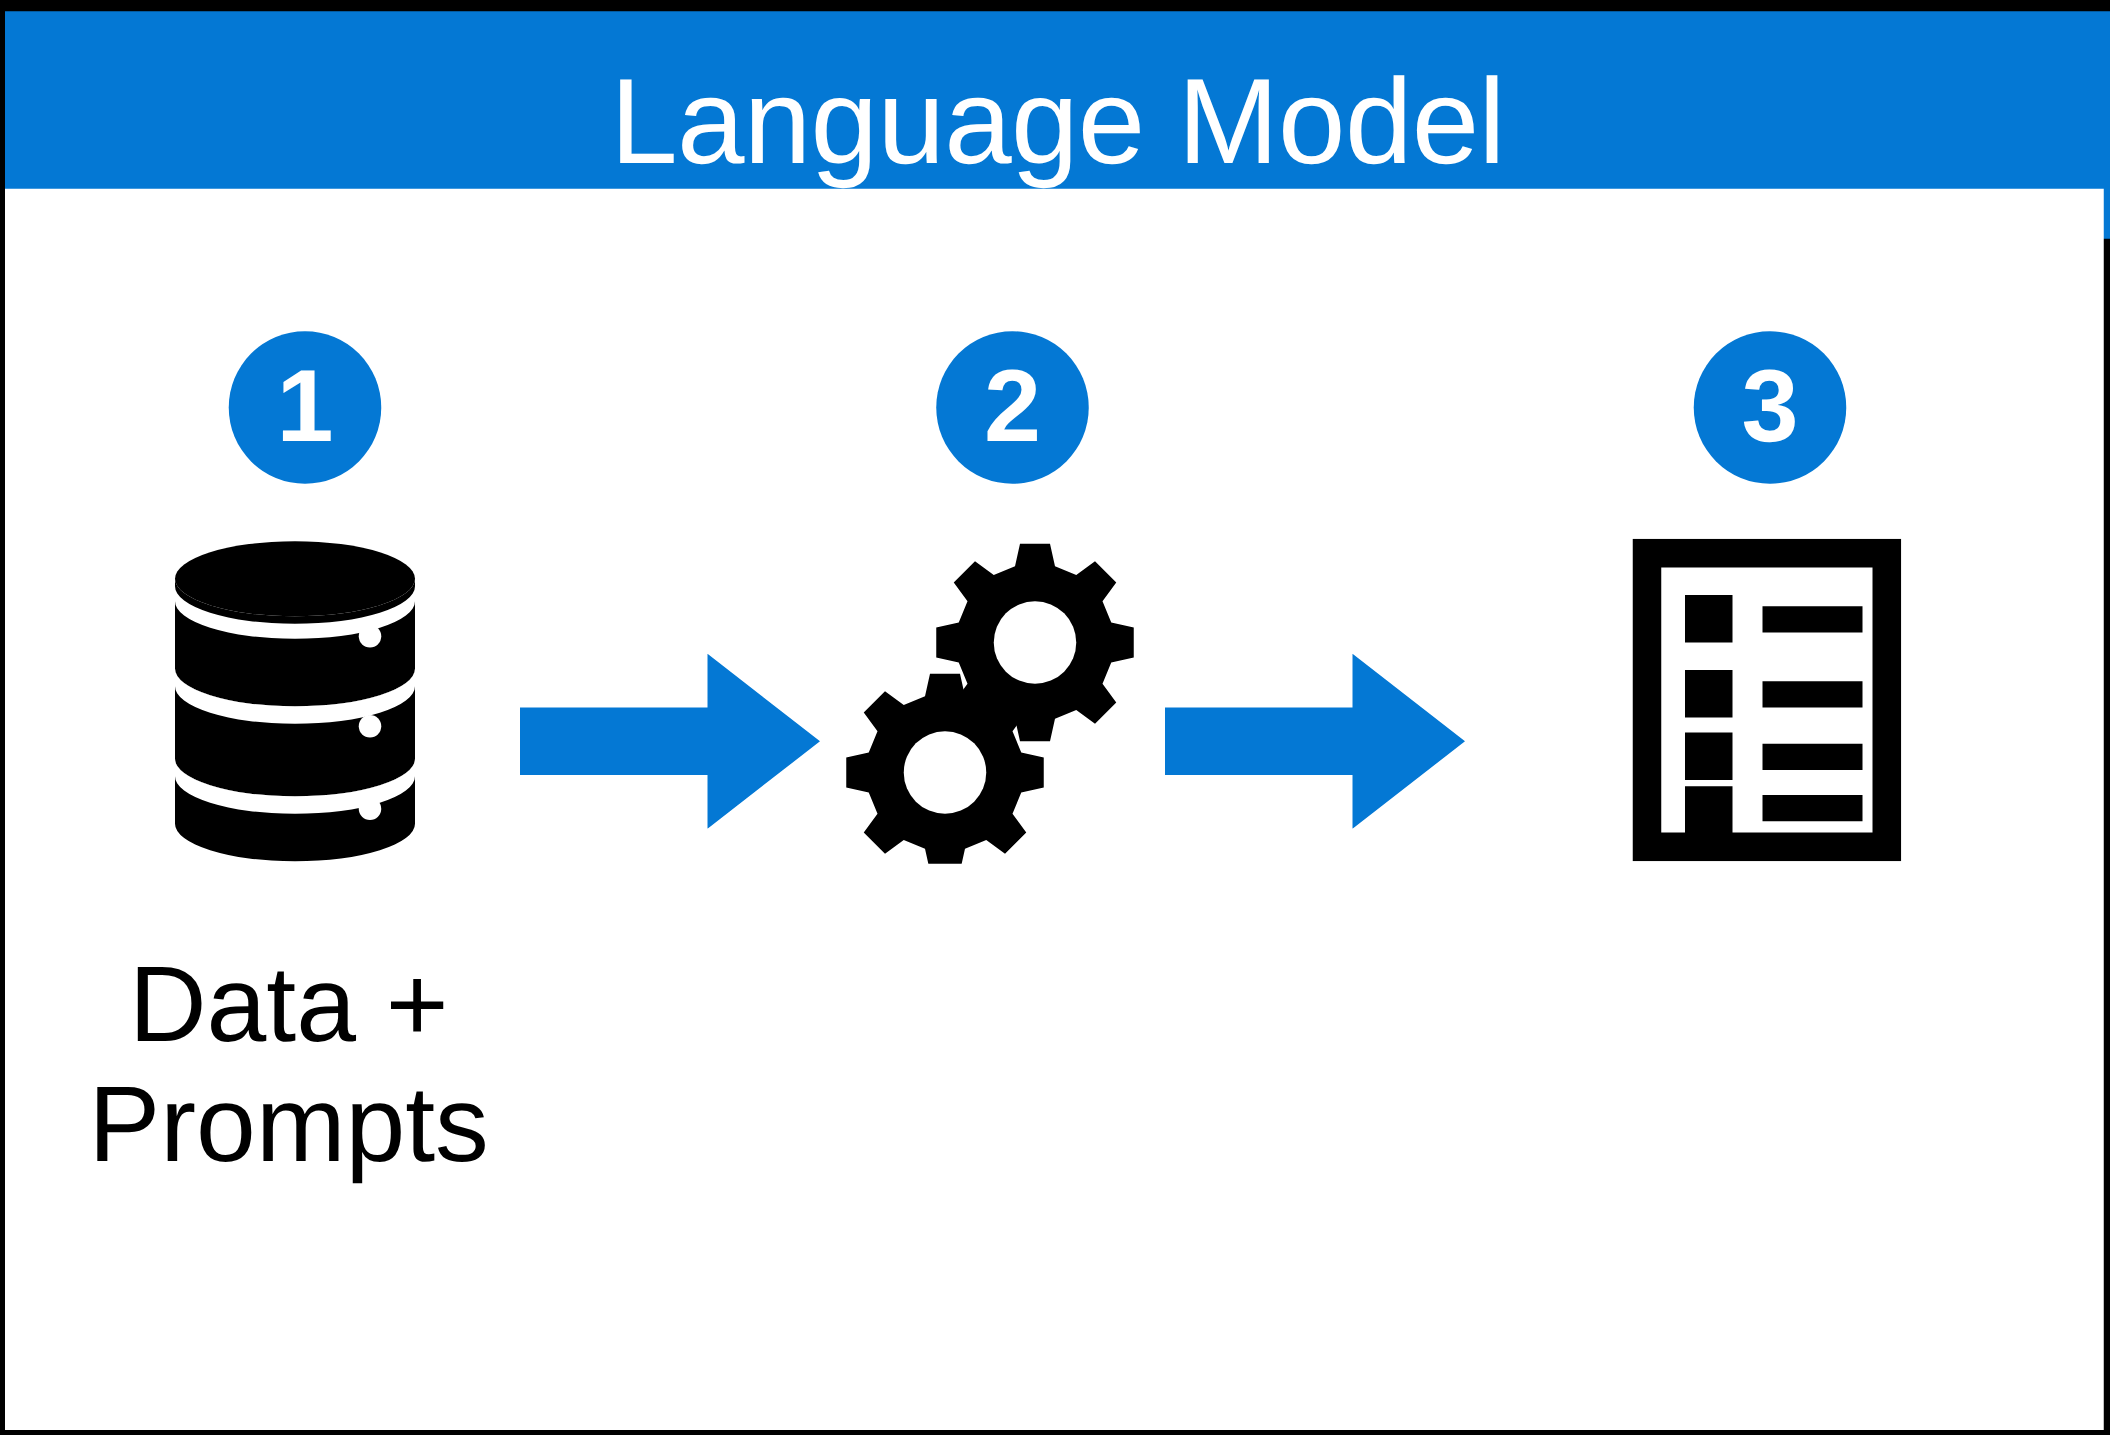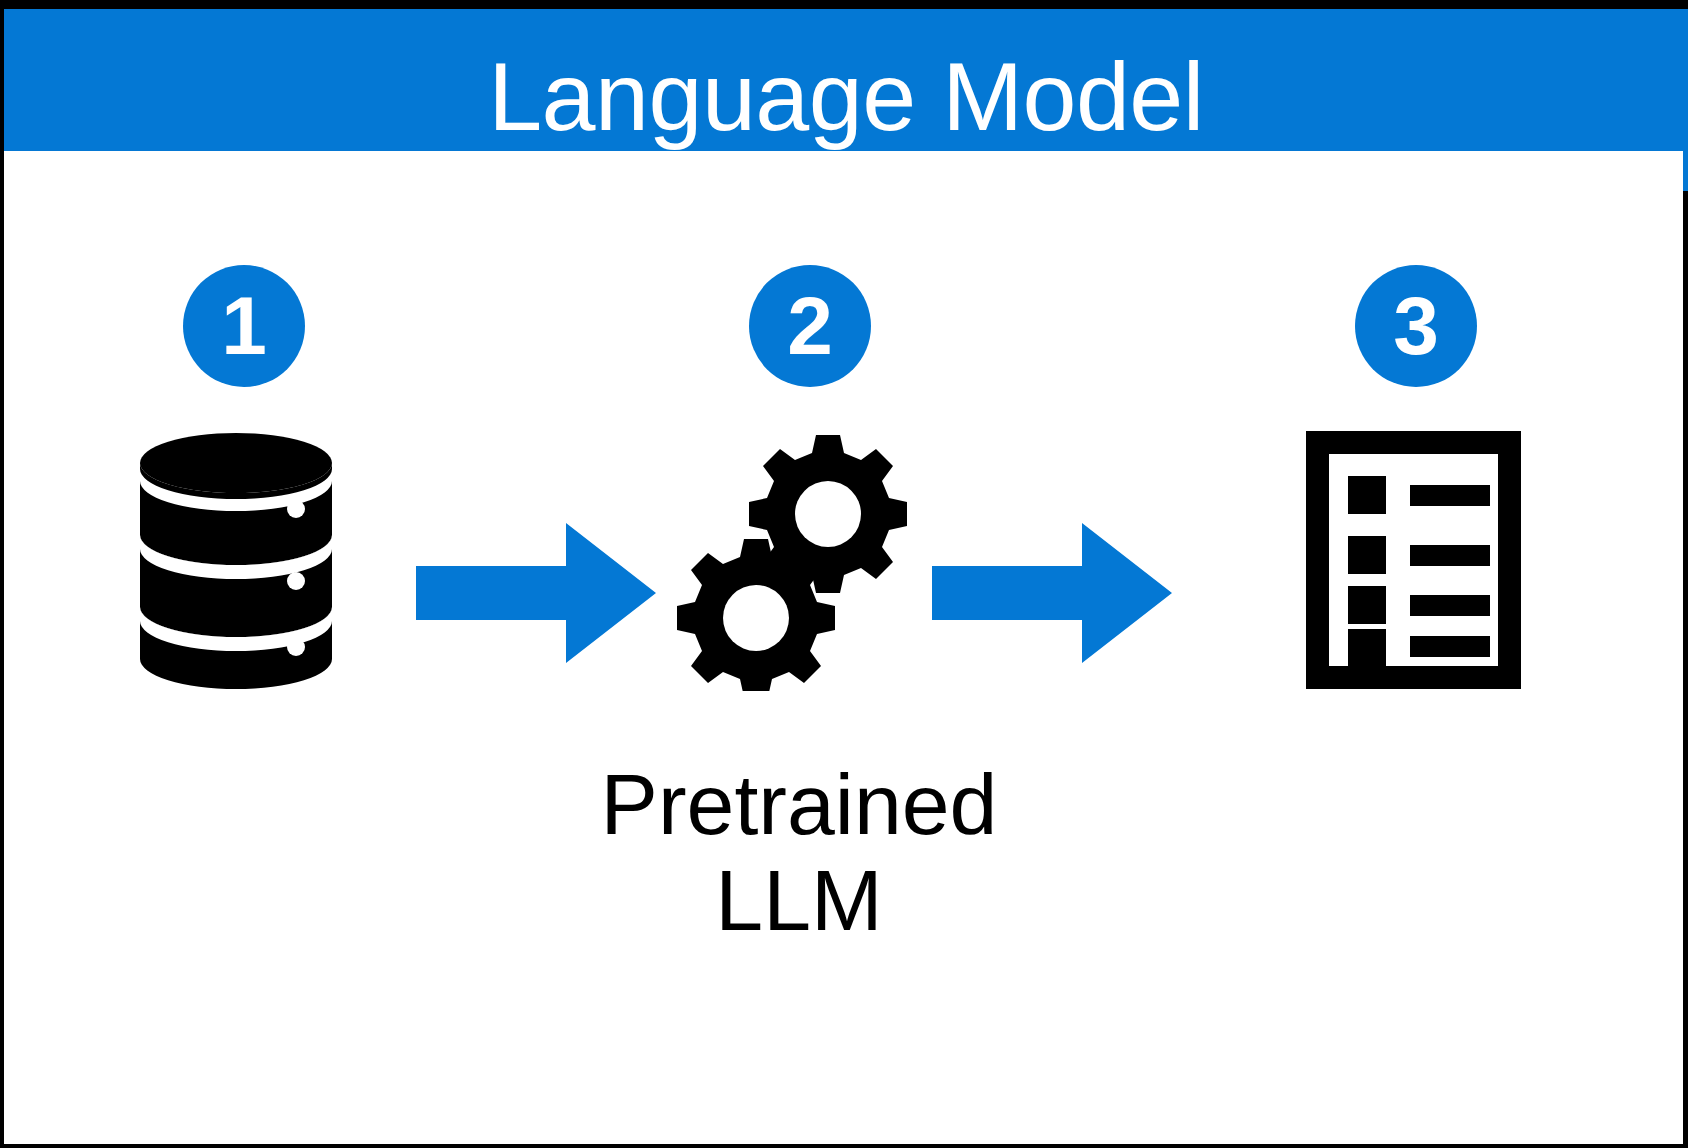--- a/index.html
+++ b/index.html
@@ -152,20 +152,22 @@
           <path d="M4 176 L4 228 A96 30 0 0 0 196 228 L196 176 A96 30 0 0 1 4 176 Z" fill="#000000"></path>
 
           <path d="M4 176 A96 30 0 0 0 196 176 L196 190 A96 30 0 0 1 4 190 Z" fill="#ffffff"></path>
 
           <circle cx="160" cy="78" r="9" fill="#ffffff"></circle>
           <circle cx="160" cy="150" r="9" fill="#ffffff"></circle>
           <circle cx="160" cy="216" r="9" fill="#ffffff"></circle>
         </svg>
       </div>
 
+      <div class="step-label">Data +
+Prompts</div>
     </div>
 
     <div class="arrow" id="arrow-1">
       <svg viewBox="0 0 240 140" width="240" height="140" aria-hidden="true">
         <path d="M0 43 L150 43 L150 0 L240 70 L150 140 L150 97 L0 97 Z" fill="#0478d4"></path>
       </svg>
     </div>
 
     <div class="step" id="step-2">
 
@@ -181,22 +183,20 @@
             </g>
 
             <g transform="translate(88,182)">
               <path d="M-12,-74 L12,-74 L16,-56 L33,-49 L48,-60 L65,-43 L54,-28 L61,-11 L79,-7 L79,17 L61,21 L54,38 L65,53 L48,70 L33,59 L16,66 L12,84 L-12,84 L-16,66 L-33,59 L-48,70 L-65,53 L-54,38 L-61,21 L-79,17 L-79,-7 L-61,-11 L-54,-28 L-65,-43 L-48,-60 L-33,-49 L-16,-56 Z"></path>
               <circle cx="0" cy="5" r="33" fill="#ffffff"></circle>
             </g>
           </g>
         </svg>
       </div>
 
-      <div class="step-label">Pretrained
-LLM</div>
     </div>
 
     <div class="arrow" id="arrow-2">
       <svg viewBox="0 0 240 140" width="240" height="140" aria-hidden="true">
         <path d="M0 43 L150 43 L150 0 L240 70 L150 140 L150 97 L0 97 Z" fill="#0478d4"></path>
       </svg>
     </div>
 
     <div class="step" id="step-3">
 

